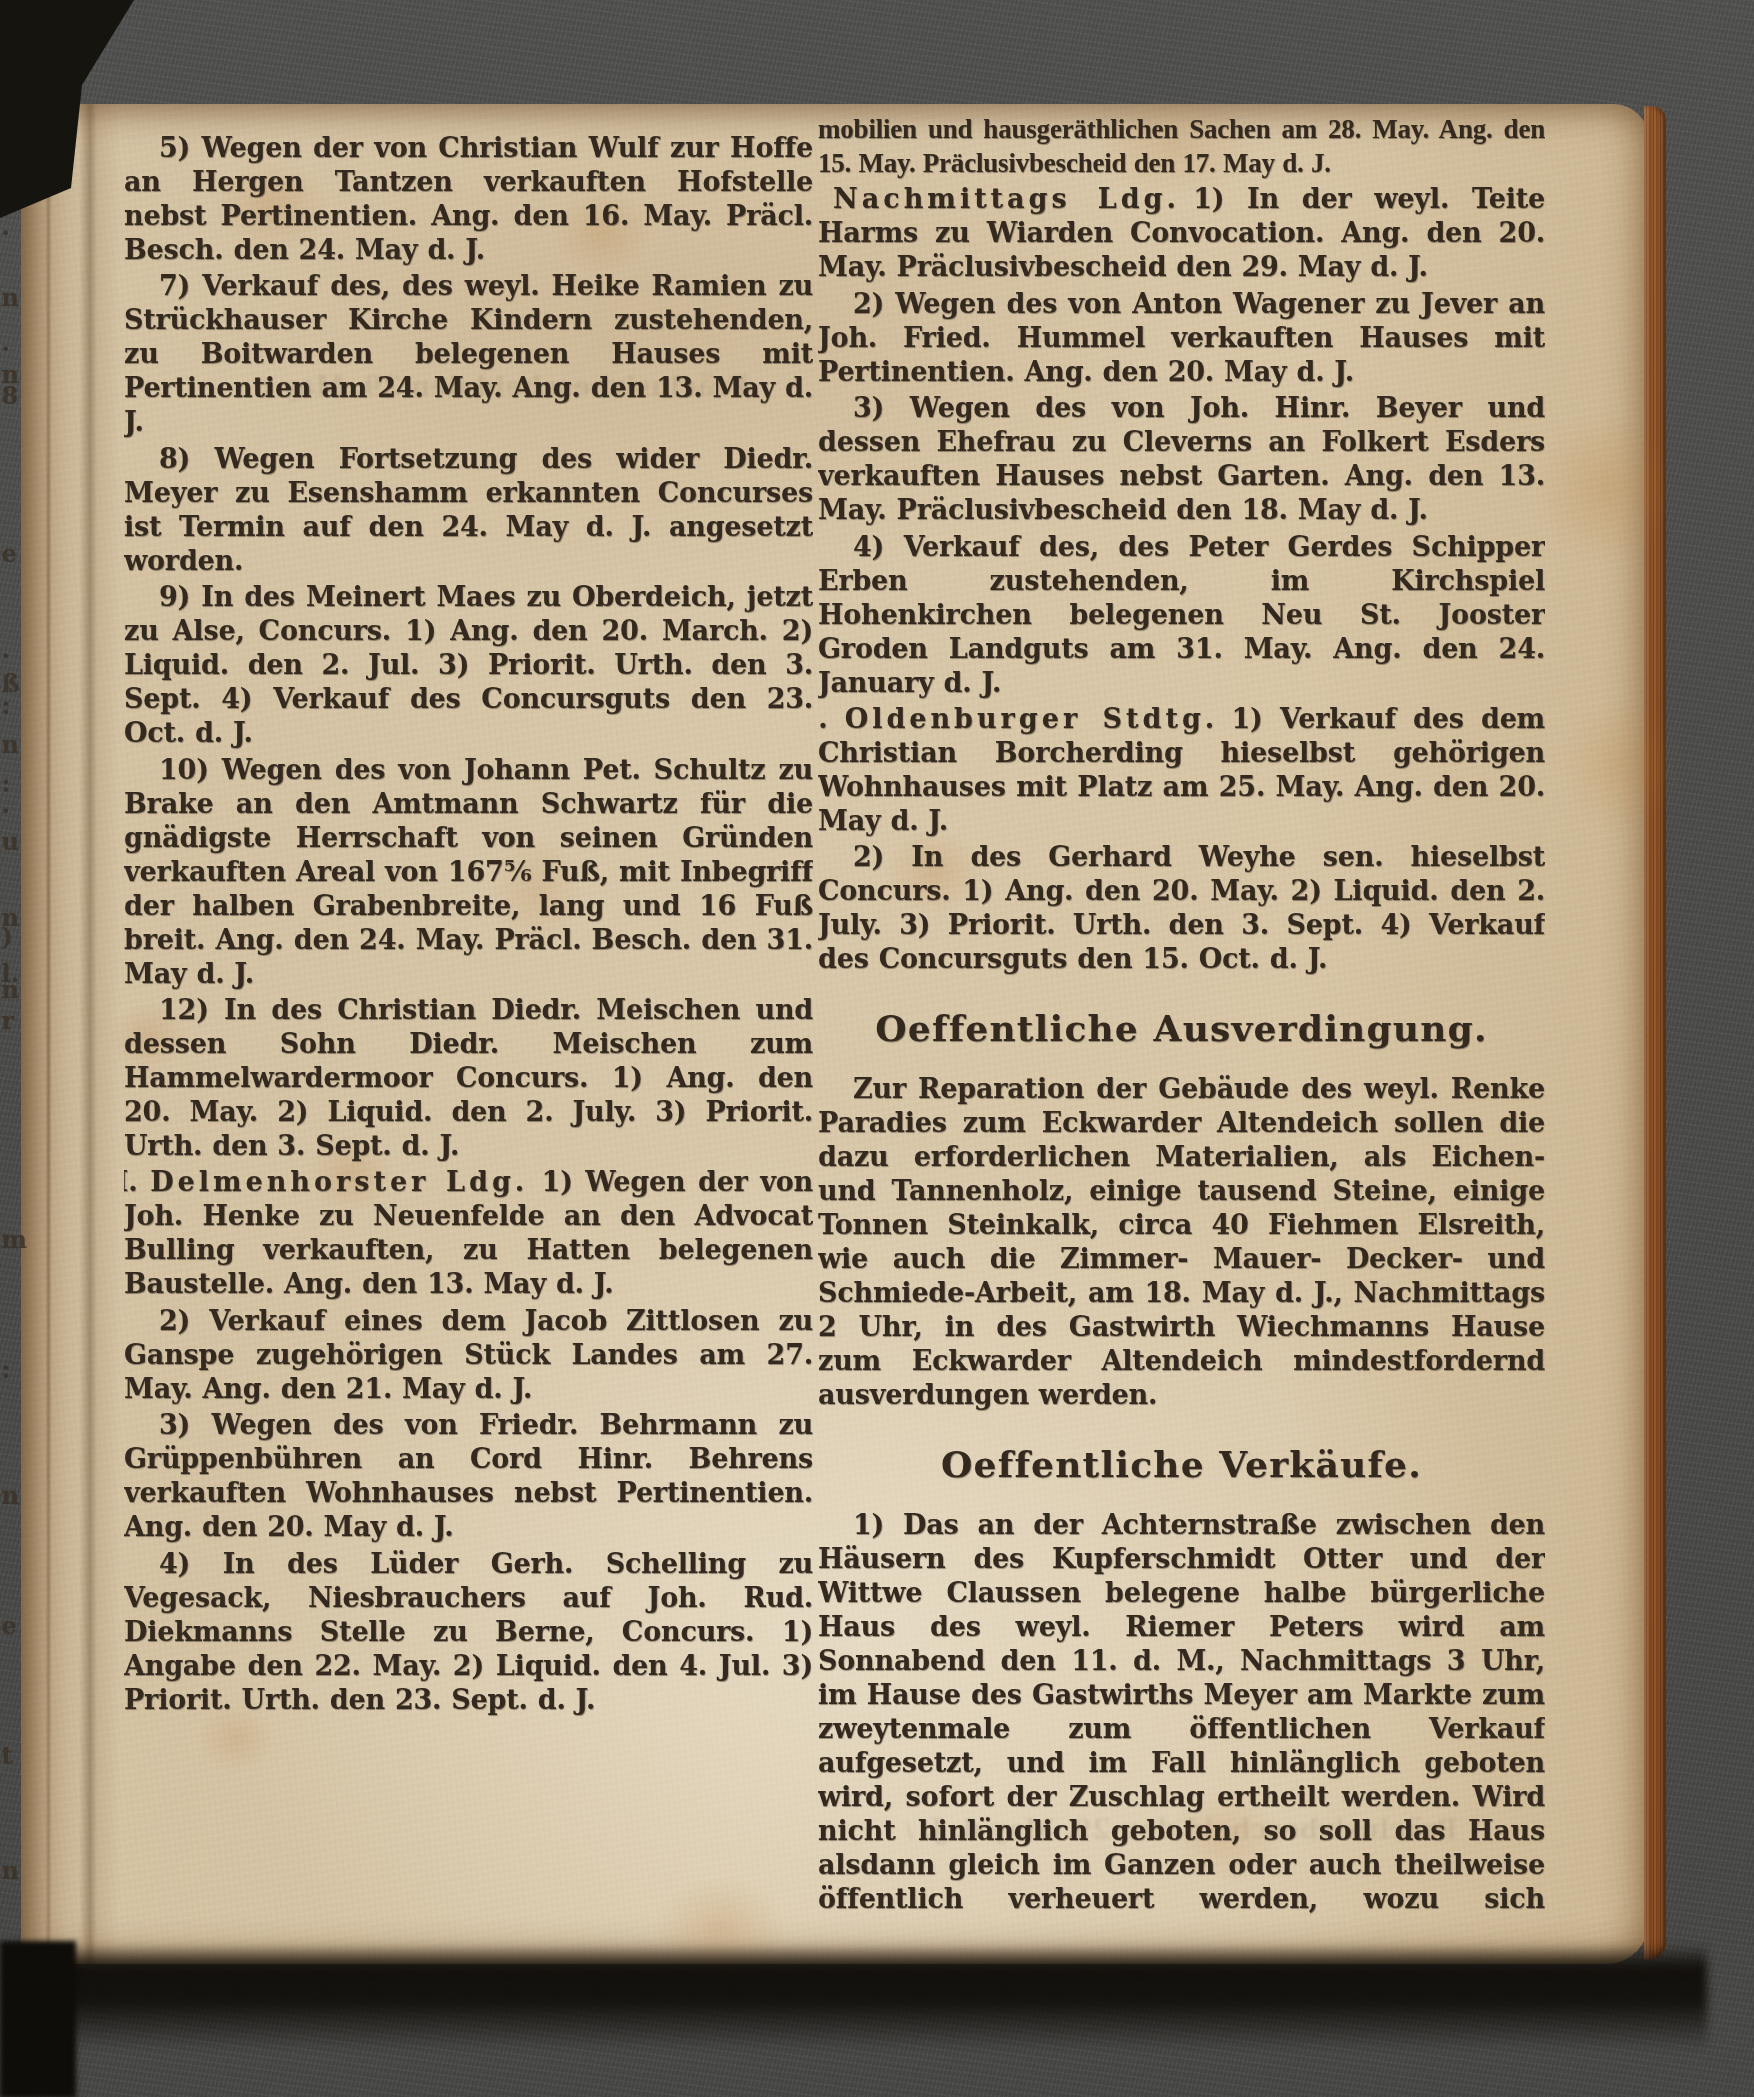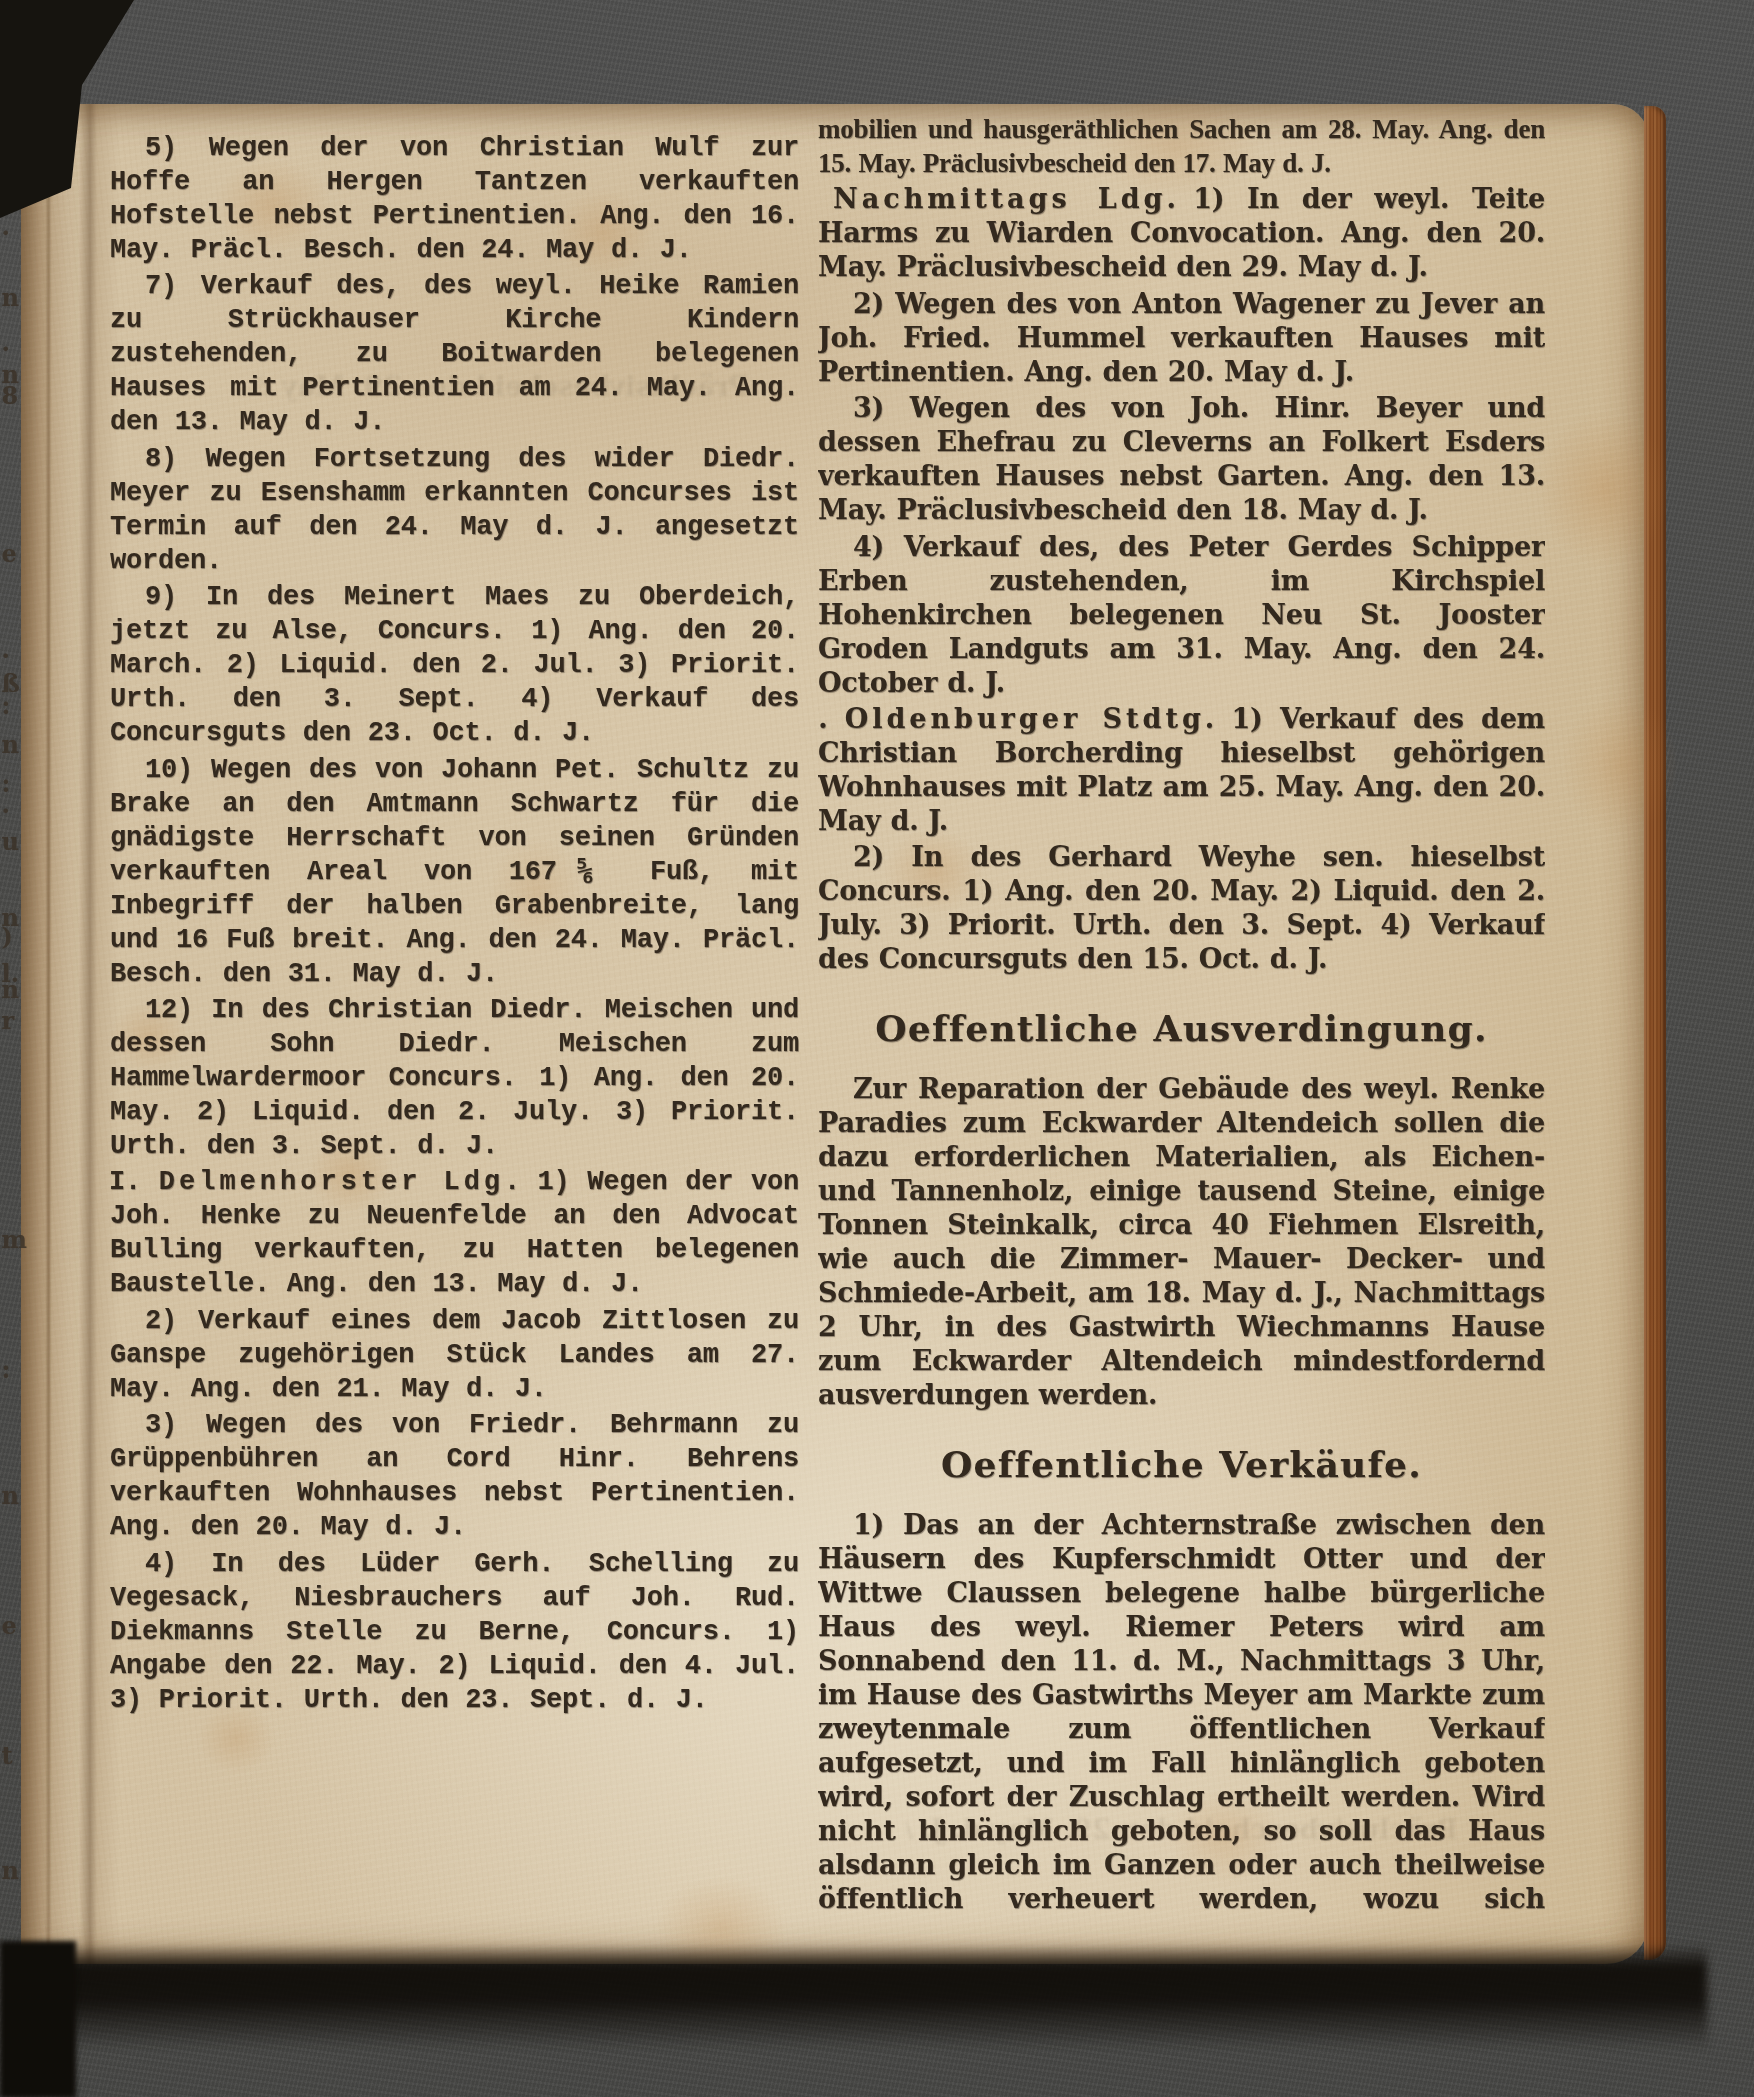--- a/index.html
+++ b/index.html
@@ -53,21 +53,21 @@
   .corner-bl{position:absolute;left:0;top:1941px;width:76px;height:157px;background:#0f0d09;filter:blur(2.4px);}
   
   .stain{position:absolute;border-radius:50%;pointer-events:none;}
   
   .ghost{position:absolute;color:#4a3c28;opacity:0.09;filter:blur(1.6px);
     transform:scaleX(-1);font:bold 27px/34px "DejaVu Serif","Liberation Serif",serif;white-space:nowrap;overflow:hidden;}
   
   .col{position:absolute;color:#33291e;font:bold 27px/34px "DejaVu Serif","Liberation Serif",serif;
     text-align:justify;letter-spacing:-0.2px;word-spacing:0.8px;
     text-shadow:0.6px 0.7px 0.8px rgba(48,38,28,0.45);}
-  #col-left{left:110px;top:131px;width:689px;height:1789px;overflow:hidden;font-family:Liberation Mono, monospace;}
+  #col-left{left:124px;top:131px;width:689px;height:1789px;overflow:hidden;}
   #col-right{left:818px;top:112px;width:727px;height:1805px;overflow:hidden;}
   .col p{margin:0 0 2.4px 0;text-indent:35px;}
   .col p.cont{text-indent:0;font-family:Liberation Serif, serif;}
   .col p.section{text-indent:-33px;}
   .col .sperr{letter-spacing:4px;}
   .col h2{font-size:36px;line-height:46px;font-weight:bold;text-align:center;
     letter-spacing:1.2px;margin:29px 0 21px 0;text-indent:0;}
 </style>
 </head>
 <body>
@@ -134,21 +134,21 @@
       <p class="section"><span>III. </span><span class="sperr">Delmenhorster Ldg.</span> 1) Wegen der von Joh. Henke zu Neuenfelde an den Advocat Bulling verkauften, zu Hatten belegenen Baustelle. Ang. den 13. May d. J.</p>
       <p>2) Verkauf eines dem Jacob Zittlosen zu Ganspe zugehörigen Stück Landes am 27. May. Ang. den 21. May d. J.</p>
       <p>3) Wegen des von Friedr. Behrmann zu Grüppenbühren an Cord Hinr. Behrens verkauften Wohnhauses nebst Pertinentien. Ang. den 20. May d. J.</p>
       <p>4) In des Lüder Gerh. Schelling zu Vegesack, Niesbrauchers auf Joh. Rud. Diekmanns Stelle zu Berne, Concurs. 1) Angabe den 22. May. 2) Liquid. den 4. Jul. 3) Priorit. Urth. den 23. Sept. d. J.</p>
     </div>
   <div id="col-right" class="col">
       <p class="cont">mobilien und hausgeräthlichen Sachen am 28. May. Ang. den 15. May. Präclusivbescheid den 17. May d. J.</p>
       <p class="section"><span>V. </span><span class="sperr">Nachmittags Ldg.</span> 1) In der weyl. Teite Harms zu Wiarden Convocation. Ang. den 20. May. Präclusivbescheid den 29. May d. J.</p>
       <p>2) Wegen des von Anton Wagener zu Jever an Joh. Fried. Hummel verkauften Hauses mit Pertinentien. Ang. den 20. May d. J.</p>
       <p>3) Wegen des von Joh. Hinr. Beyer und dessen Ehefrau zu Cleverns an Folkert Esders verkauften Hauses nebst Garten. Ang. den 13. May. Präclusivbescheid den 18. May d. J.</p>
-      <p>4) Verkauf des, des Peter Gerdes Schipper Erben zustehenden, im Kirchspiel Hohenkirchen belegenen Neu St. Jooster Groden Landguts am 31. May. Ang. den 24. October d. J.</p>
+      <p>4) Verkauf des, des Peter Gerdes Schipper Erben zustehenden, im Kirchspiel Hohenkirchen belegenen Neu St. Jooster Groden Landguts am 31. May. Ang. den 24. January d. J.</p>
       <p class="section"><span>VI. </span><span class="sperr">Oldenburger Stdtg.</span> 1) Verkauf des dem Christian Borcherding hieselbst gehörigen Wohnhauses mit Platz am 25. May. Ang. den 20. May d. J.</p>
       <p>2) In des Gerhard Weyhe sen. hieselbst Concurs. 1) Ang. den 20. May. 2) Liquid. den 2. July. 3) Priorit. Urth. den 3. Sept. 4) Verkauf des Concursguts den 15. Oct. d. J.</p>
       <h2>Oeffentliche Ausverdingung.</h2>
       <p>Zur Reparation der Gebäude des weyl. Renke Paradies zum Eckwarder Altendeich sollen die dazu erforderlichen Materialien, als Eichen- und Tannenholz, einige tausend Steine, einige Tonnen Steinkalk, circa 40 Fiehmen Elsreith, wie auch die Zimmer- Mauer- Decker- und Schmiede-Arbeit, am 18. May d. J., Nachmittags 2 Uhr, in des Gastwirth Wiechmanns Hause zum Eckwarder Altendeich mindestfordernd ausverdungen werden.</p>
       <h2>Oeffentliche Verkäufe.</h2>
       <p>1) Das an der Achternstraße zwischen den Häusern des Kupferschmidt Otter und der Wittwe Claussen belegene halbe bürgerliche Haus des weyl. Riemer Peters wird am Sonnabend den 11. d. M., Nachmittags 3 Uhr, im Hause des Gastwirths Meyer am Markte zum zweytenmale zum öffentlichen Verkauf aufgesetzt, und im Fall hinlänglich geboten wird, sofort der Zuschlag ertheilt werden. Wird nicht hinlänglich geboten, so soll das Haus alsdann gleich im Ganzen oder auch theilweise öffentlich verheuert werden, wozu sich gleichfalls die Liebhaber einfinden wollen. Das Haus kann zu jeder Stunde besehen werden.</p>
     </div>
 
   <div class="shadow-bottom"></div>
   <div class="corner-bl"></div>

